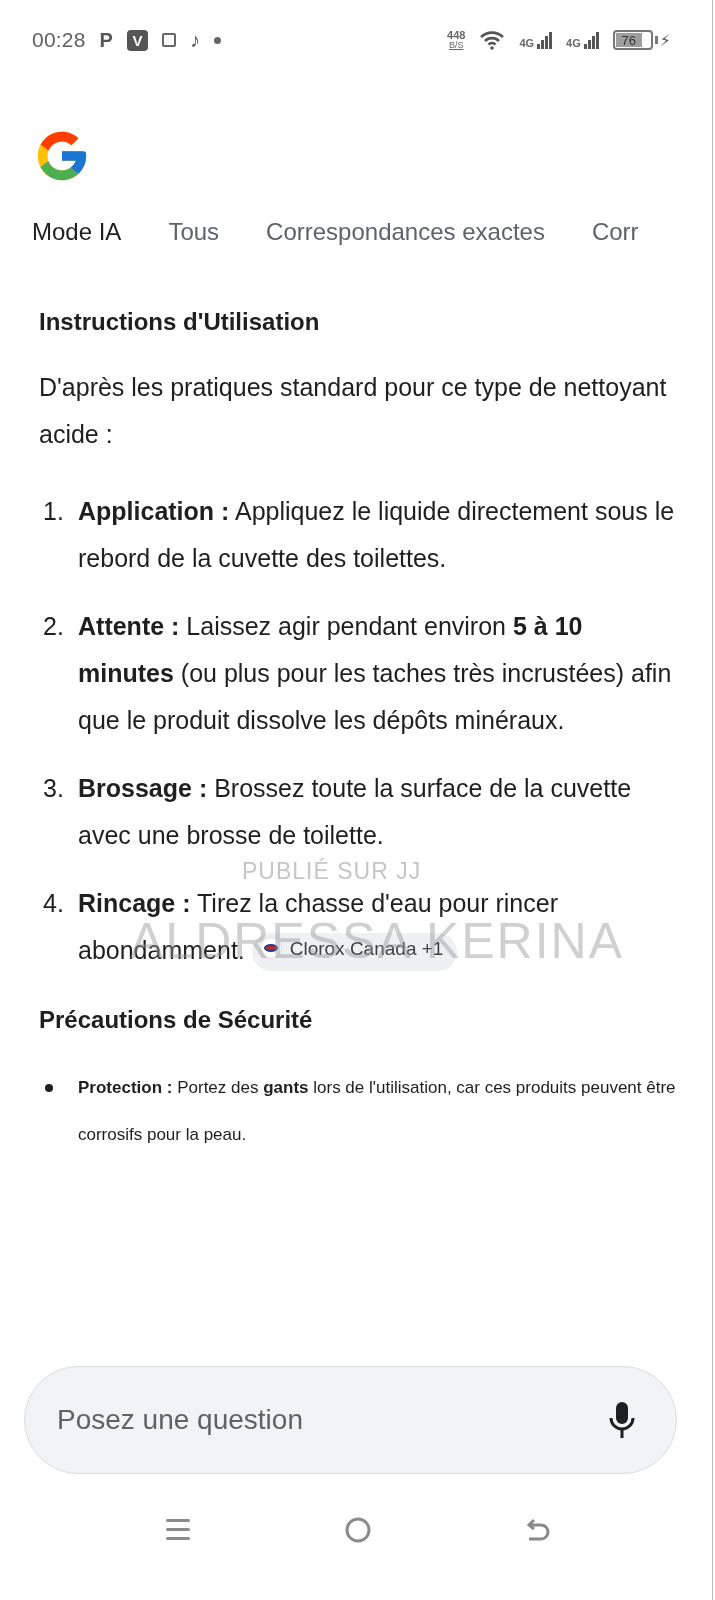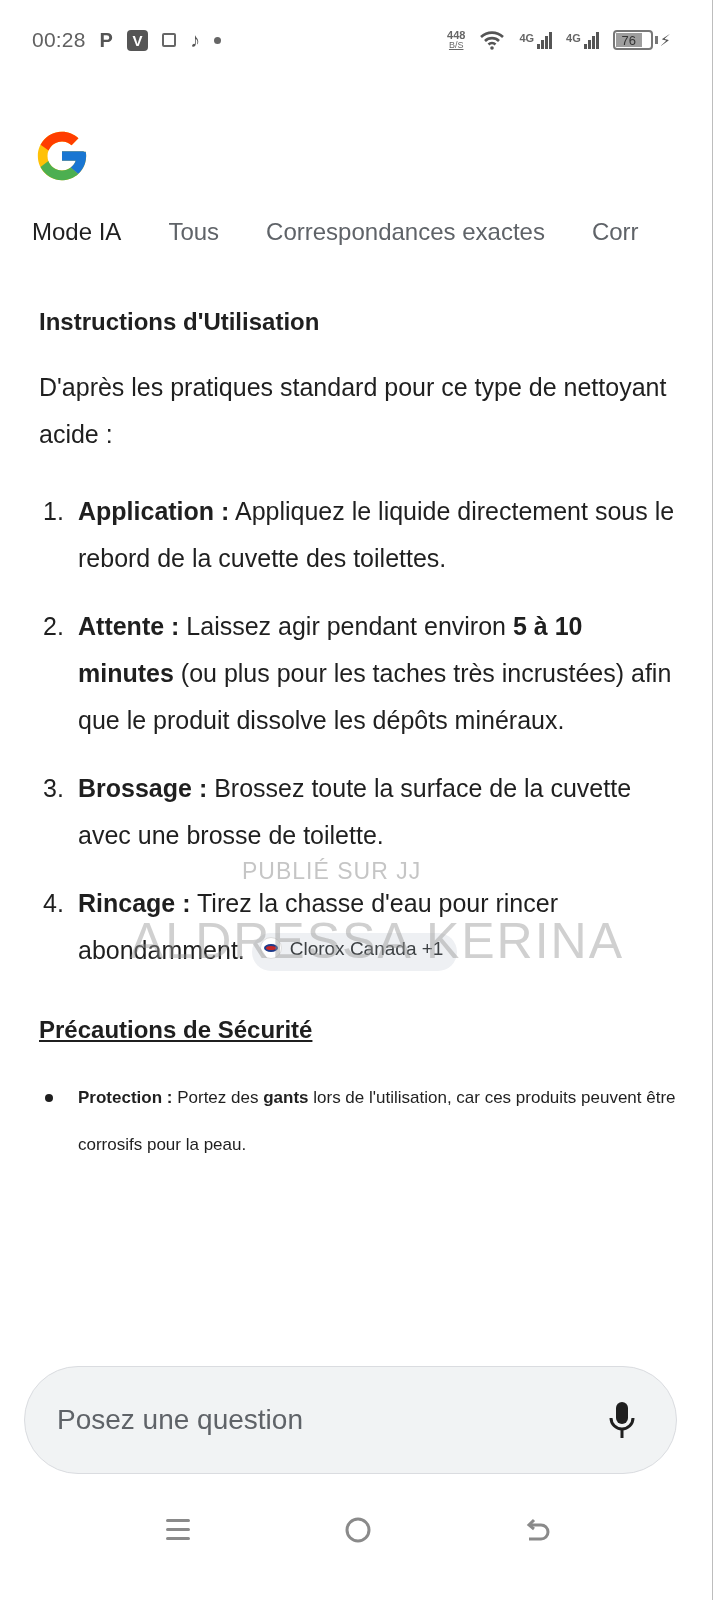--- a/index.html
+++ b/index.html
@@ -22,21 +22,21 @@
     .time { font-size: 21px; color: #616161; letter-spacing: 0.2px; }
     .sb-icon { display: inline-flex; align-items: center; justify-content: center; color: #555; font-weight: bold; }
     .sb-p { font-size: 20px; font-weight: 900; }
     .sb-v { width: 21px; height: 21px; background: #555; color: #fff; border-radius: 4px; font-size: 15px; font-weight: 900; }
     .sb-doc { font-size: 11px; width: 14px; height: 14px; border: 2px solid #666; border-radius: 2px; }
     .sb-tt { font-size: 20px; }
     .sb-dot { width: 7px; height: 7px; border-radius: 50%; background: #666; }
     .net-speed { display: flex; flex-direction: column; align-items: center; line-height: 10px; font-size: 11px; font-weight: bold; color: #666; }
     .net-speed .unit { font-size: 9px; font-weight: normal; text-decoration: underline; }
     .sig { display: flex; align-items: flex-end; gap: 1px; position: relative; }
-    .sig .lbl { font-size: 11px; font-weight: bold; color: #666; align-self: flex-start; margin-right: 2px; }
+    .sig .lbl { font-size: 11px; font-weight: bold; color: #666; align-self: flex-start; margin-right: 2px; margin-top: 6px; }
     .sig .bar { width: 3px; background: #555; }
     .battery { display: flex; align-items: center; gap: 2px; }
     .battery .body {
       width: 40px; height: 20px; border: 2px solid #777; border-radius: 4px;
       display: flex; align-items: center; padding: 1px;
     }
     .battery .fill { width: 76%; height: 100%; background: #9e9e9e; font-size: 13px; color: #333; display: flex; align-items: center; justify-content: center; }
     .battery .nub { width: 3px; height: 8px; background: #777; }
     .battery .bolt { font-size: 16px; color: #555; }
 
@@ -63,21 +63,21 @@
     .chip {
       display: inline-flex; align-items: center; gap: 8px;
       background: #eef0f3; border-radius: 20px; padding: 2px 14px 10px 8px;
       font-size: 19px; color: #3c4043; vertical-align: middle; height: 38px; cursor: pointer;
     }
     .chip-icon {
       width: 22px; height: 22px; border-radius: 50%; background: #fff;
       display: inline-flex; align-items: center; justify-content: center; border: 1px solid #ddd;
     }
     .chip-icon span { width: 14px; height: 8px; border-radius: 50%; background: #c62828; border: 2px solid #1e3a8a; }
-    .section-title.second { margin-top: 34px; text-decoration: underline; }
+    .section-title.second { margin-top: 24px; }
     ul.bullets { list-style: none; margin-top: 22px; }
     ul.bullets li { position: relative; padding-left: 39px; font-size: 17px; line-height: 47px; }
     ul.bullets li .dot { position: absolute; left: 6px; top: 20px; width: 8px; height: 8px; border-radius: 50%; background: #1f1f1f; }
 
     
     .wm-small {
       position: absolute; top: 858px; left: 242px; font-size: 23px; color: rgba(150,150,150,0.55);
       letter-spacing: 1px; pointer-events: none;
     }
     .wm-large {

